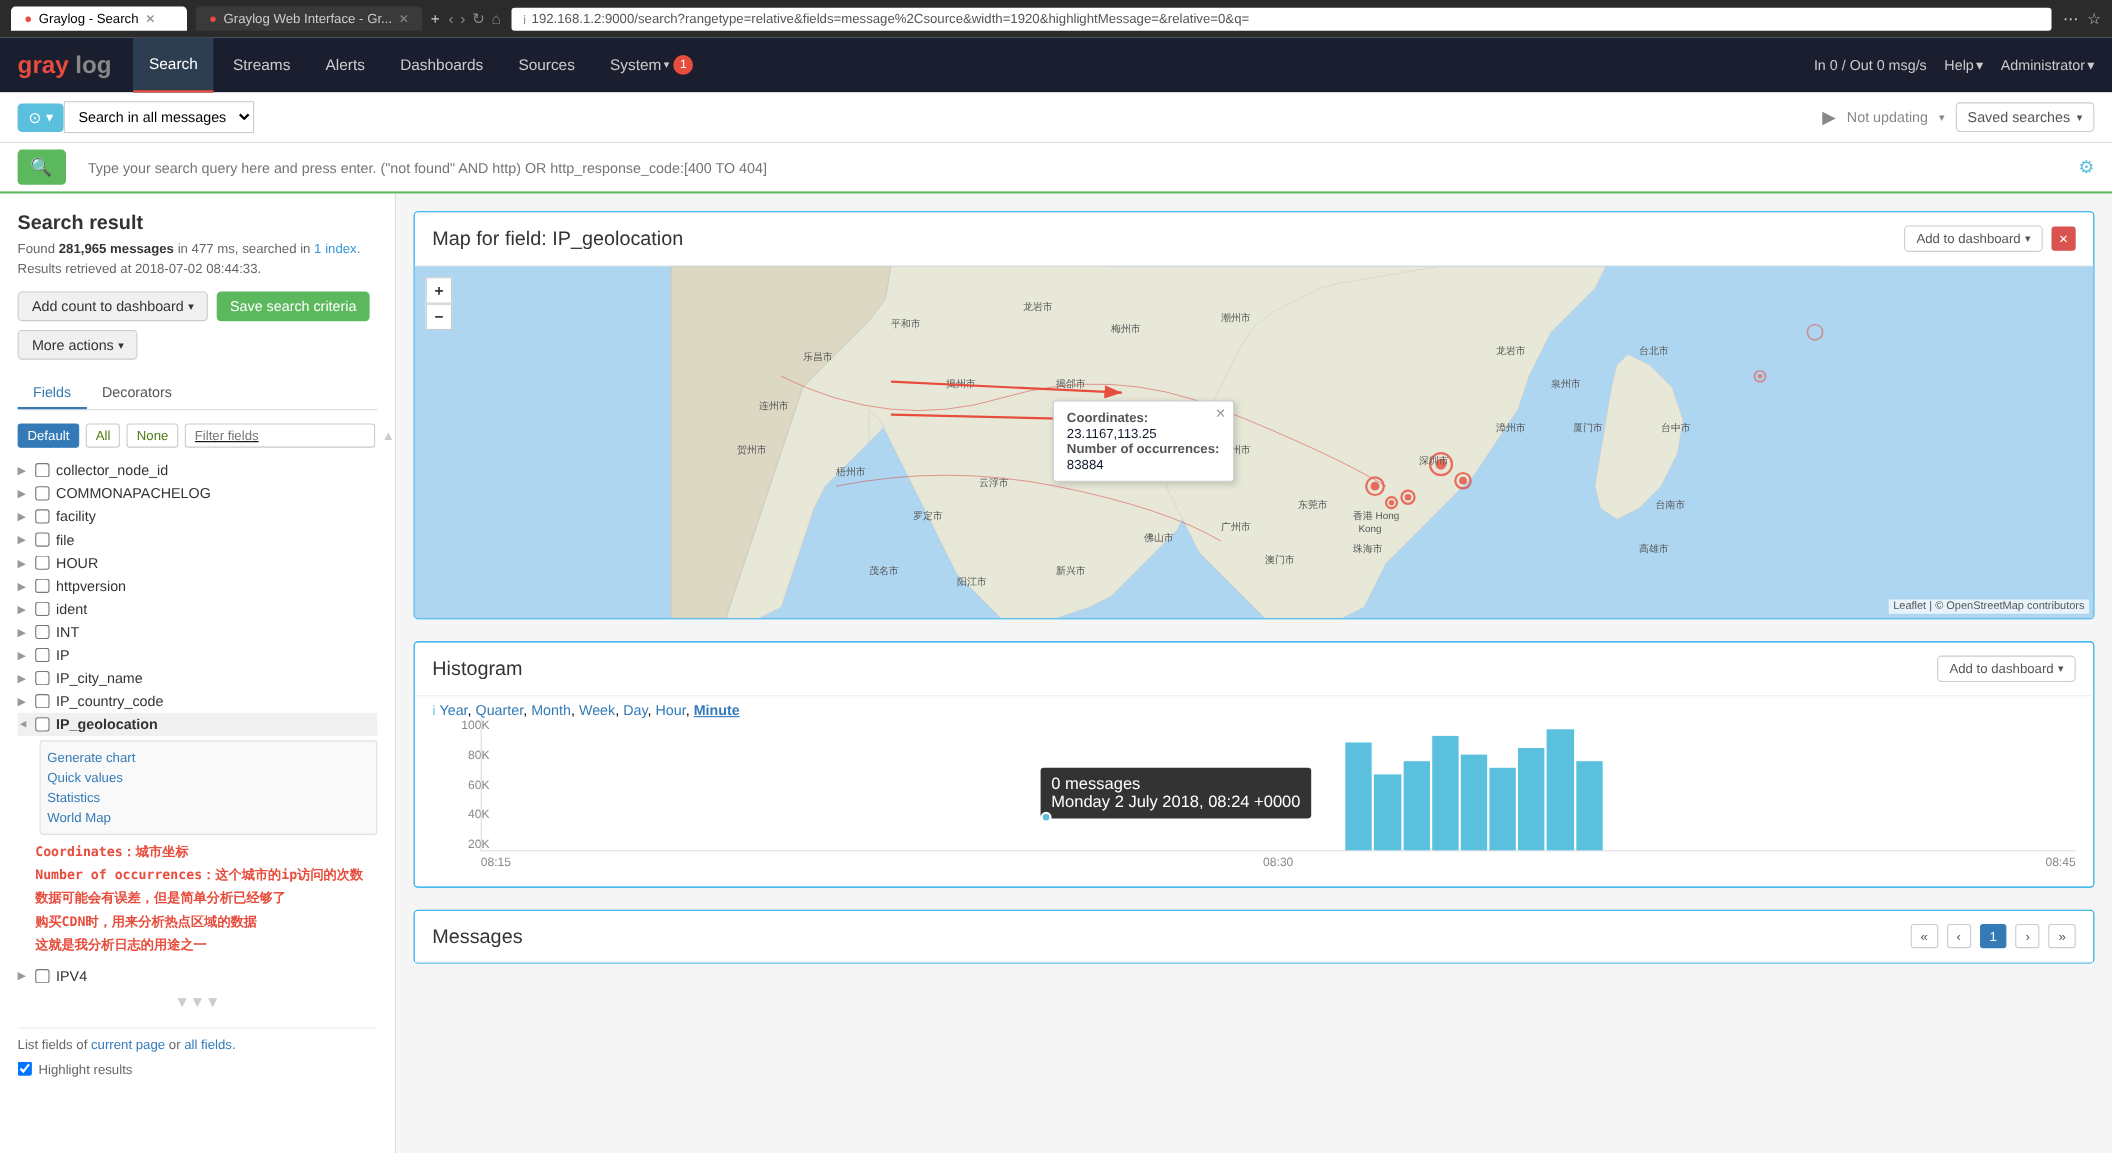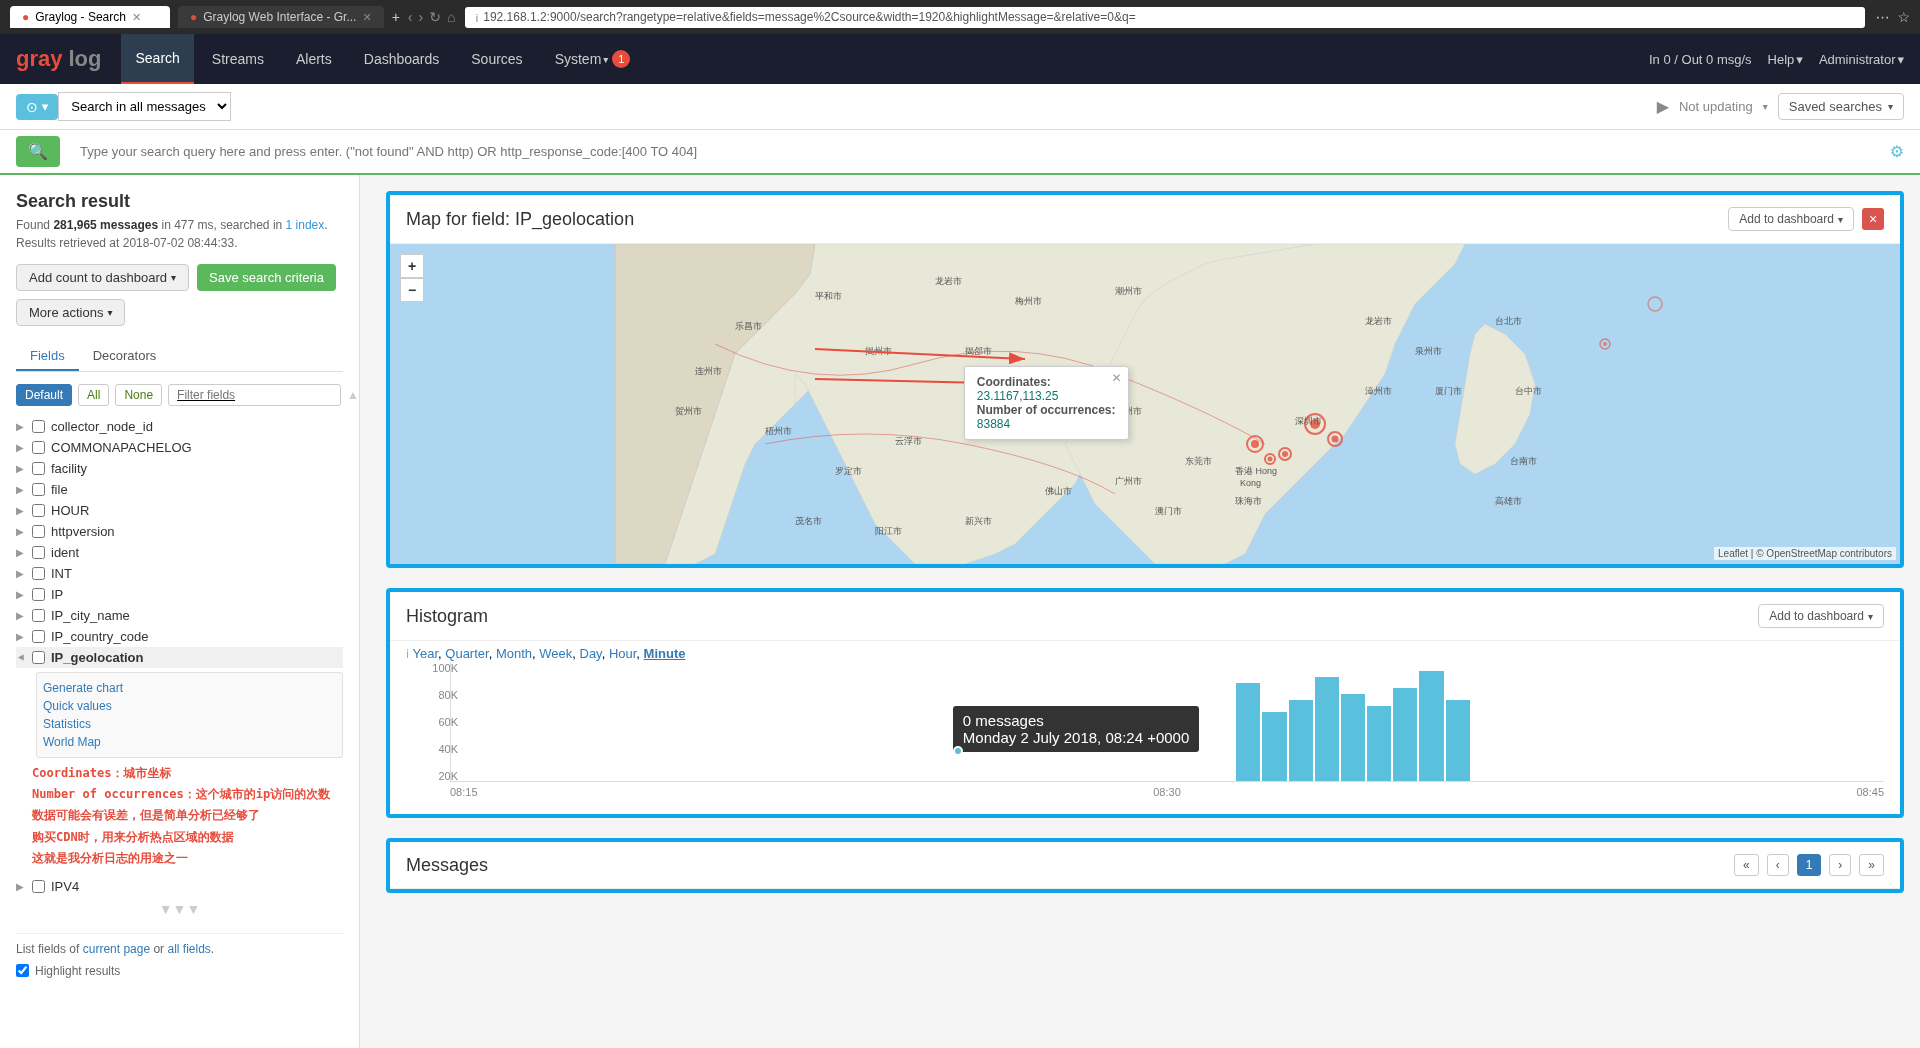--- a/index.html
+++ b/index.html
@@ -73,38 +73,38 @@
 
     
     .sidebar-footer { margin-top: 12px; font-size: 12px; color: #666; border-top: 1px solid #eee; padding-top: 8px; }
     .sidebar-footer a { color: #337ab7; text-decoration: none; }
     .highlight-row { display: flex; align-items: center; gap: 6px; margin-top: 8px; }
 
     
     .main-content { flex: 1; overflow-y: auto; padding: 16px; background: #f5f5f5; }
 
     
-    .widget-card { background: #fff; border: 4px solid #0ea5e9; border-radius: 4px; margin-bottom: 20px; margin-left: 10px; }
+    .widget-card { background: #fff; border: 1px solid #0ea5e9; border-radius: 4px; margin-bottom: 20px; }
     .widget-header { display: flex; align-items: center; justify-content: space-between; padding: 12px 16px; border-bottom: 1px solid #eee; }
     .widget-title { font-size: 18px; font-weight: normal; color: #333; }
     .widget-actions { display: flex; gap: 8px; align-items: center; }
     .add-dashboard-btn { background: #fff; border: 1px solid #ccc; border-radius: 4px; padding: 4px 10px; cursor: pointer; font-size: 12px; color: #555; display: flex; align-items: center; gap: 4px; }
     .close-btn { background: #d9534f; color: #fff; border: none; border-radius: 3px; width: 22px; height: 22px; cursor: pointer; font-size: 14px; display: flex; align-items: center; justify-content: center; }
 
     
     .map-container { position: relative; height: 320px; background: #b8d4e8; overflow: hidden; }
     .map-controls { position: absolute; top: 10px; left: 10px; display: flex; flex-direction: column; }
     .map-ctrl-btn { background: #fff; border: 1px solid #ccc; width: 24px; height: 24px; display: flex; align-items: center; justify-content: center; cursor: pointer; font-size: 14px; font-weight: bold; color: #333; }
     .map-attribution { position: absolute; bottom: 4px; right: 4px; font-size: 10px; color: #555; background: rgba(255,255,255,0.7); padding: 1px 4px; }
 
     
     .map-tooltip { position: absolute; top: 38%; left: 38%; background: #fff; border: 1px solid #ccc; border-radius: 3px; padding: 8px 12px; font-size: 12px; z-index: 10; min-width: 160px; box-shadow: 2px 2px 6px rgba(0,0,0,0.15); }
     .map-tooltip-close { position: absolute; top: 4px; right: 6px; cursor: pointer; color: #999; font-size: 12px; }
     .tooltip-label { color: #555; }
-    .tooltip-value { color: #0f766e; }
+    .tooltip-value { color: #0f172a; }
     .tooltip-bold { font-weight: bold; }
 
     
     .arrows-overlay { position: absolute; top: 0; left: 0; width: 100%; height: 100%; pointer-events: none; }
     .time-link { color: #337ab7; text-decoration: none; cursor: pointer; }
     .time-link.active { font-weight: bold; text-decoration: underline; }
     .histogram-body { padding: 0 16px 16px; position: relative; }
     .histogram-y-labels { position: absolute; left: 16px; top: 0; display: flex; flex-direction: column; justify-content: space-between; height: 120px; font-size: 11px; color: #888; text-align: right; width: 36px; }
     .histogram-chart { margin-left: 44px; height: 120px; display: flex; align-items: flex-end; gap: 2px; position: relative; border-left: 1px solid #ddd; border-bottom: 1px solid #ddd; }
     .histogram-x-labels { margin-left: 44px; display: flex; justify-content: space-between; font-size: 11px; color: #888; padding-top: 4px; }

